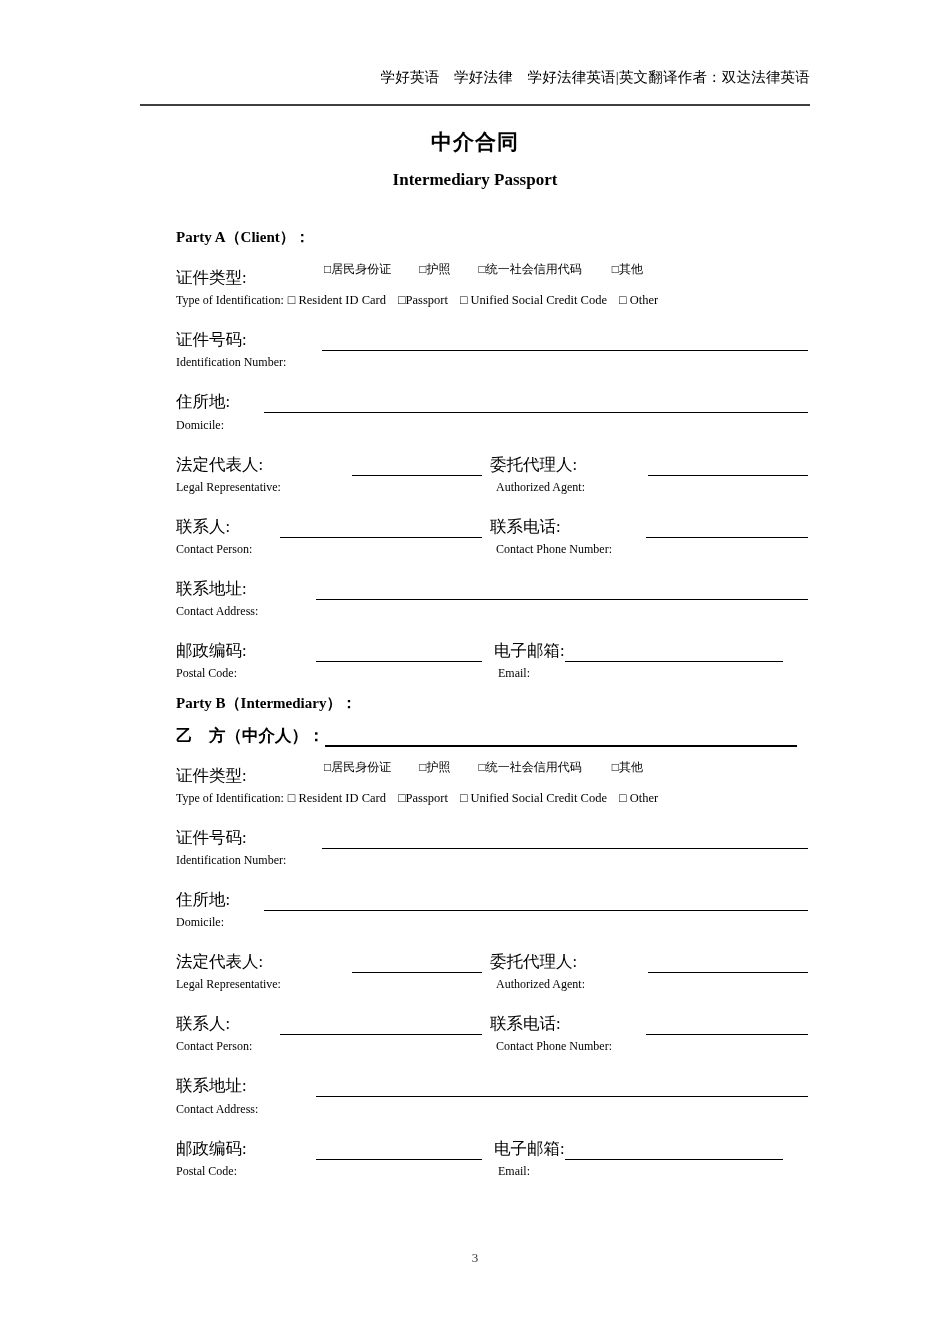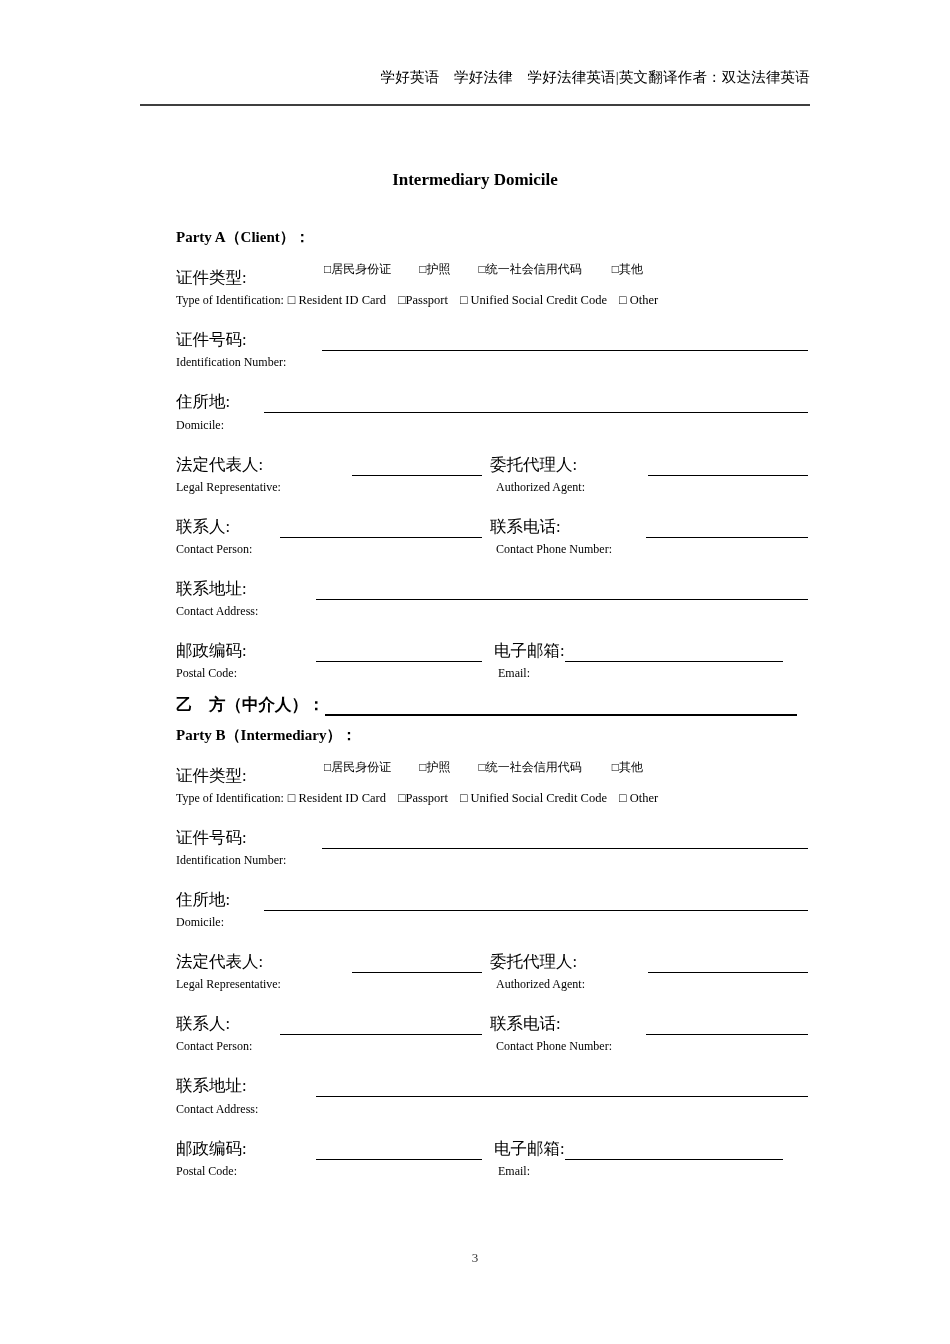--- a/index.html
+++ b/index.html
@@ -165,21 +165,22 @@
   }
 </style>
 </head>
 <body>
 
 <div class="page">
 
   <div class="header">学好英语　学好法律　学好法律英语|英文翻译作者：双达法律英语</div>
   <div class="header-rule"></div>
 
-  <div class="title-en">Intermediary Domicile</div>
+  <div class="title-cn">中介合同</div>
+  <div class="title-en">Intermediary Passport</div>
 
   <div class="body-block">
 
     <div>
 
 
       <div class="row en">
         <span class="en-b">Party A（Client）：</span>
       </div>
 
@@ -242,26 +243,26 @@
 
       <div class="row en">
         <span class="en-t">Postal Code:</span>
         <span class="col2-en" style="left:322px"><span class="en-t">Email:</span></span>
       </div>
 
     </div>
 
     <div>
 
+      <div class="row en">
+        <span class="en-b">Party B（Intermediary）：</span>
+      </div>
+
       <div class="row">
         <span class="cn-b">乙　方（中介人）：</span><span class="ul-thick" style="width:472px"></span>
-      </div>
-
-      <div class="row en">
-        <span class="en-b">Party B（Intermediary）：</span>
       </div>
 
       <div class="row">
         <span class="cn lbl" style="width:146px">证件类型:</span><span class="cbx" style="margin-left:2px">□居民身份证</span><span class="cbx" style="margin-left:28px">□护照</span><span class="cbx" style="margin-left:28px">□统一社会信用代码</span><span class="cbx" style="margin-left:30px">□其他</span>
       </div>
 
       <div class="row en">
         <span class="en-t">Type of Identification:</span><span class="en-small" style="margin-left:4px">□  Resident ID Card</span><span class="en-small" style="margin-left:12px">□Passport</span><span class="en-small" style="margin-left:12px">□  Unified Social Credit Code</span><span class="en-small" style="margin-left:12px">□   Other</span>
       </div>
 

